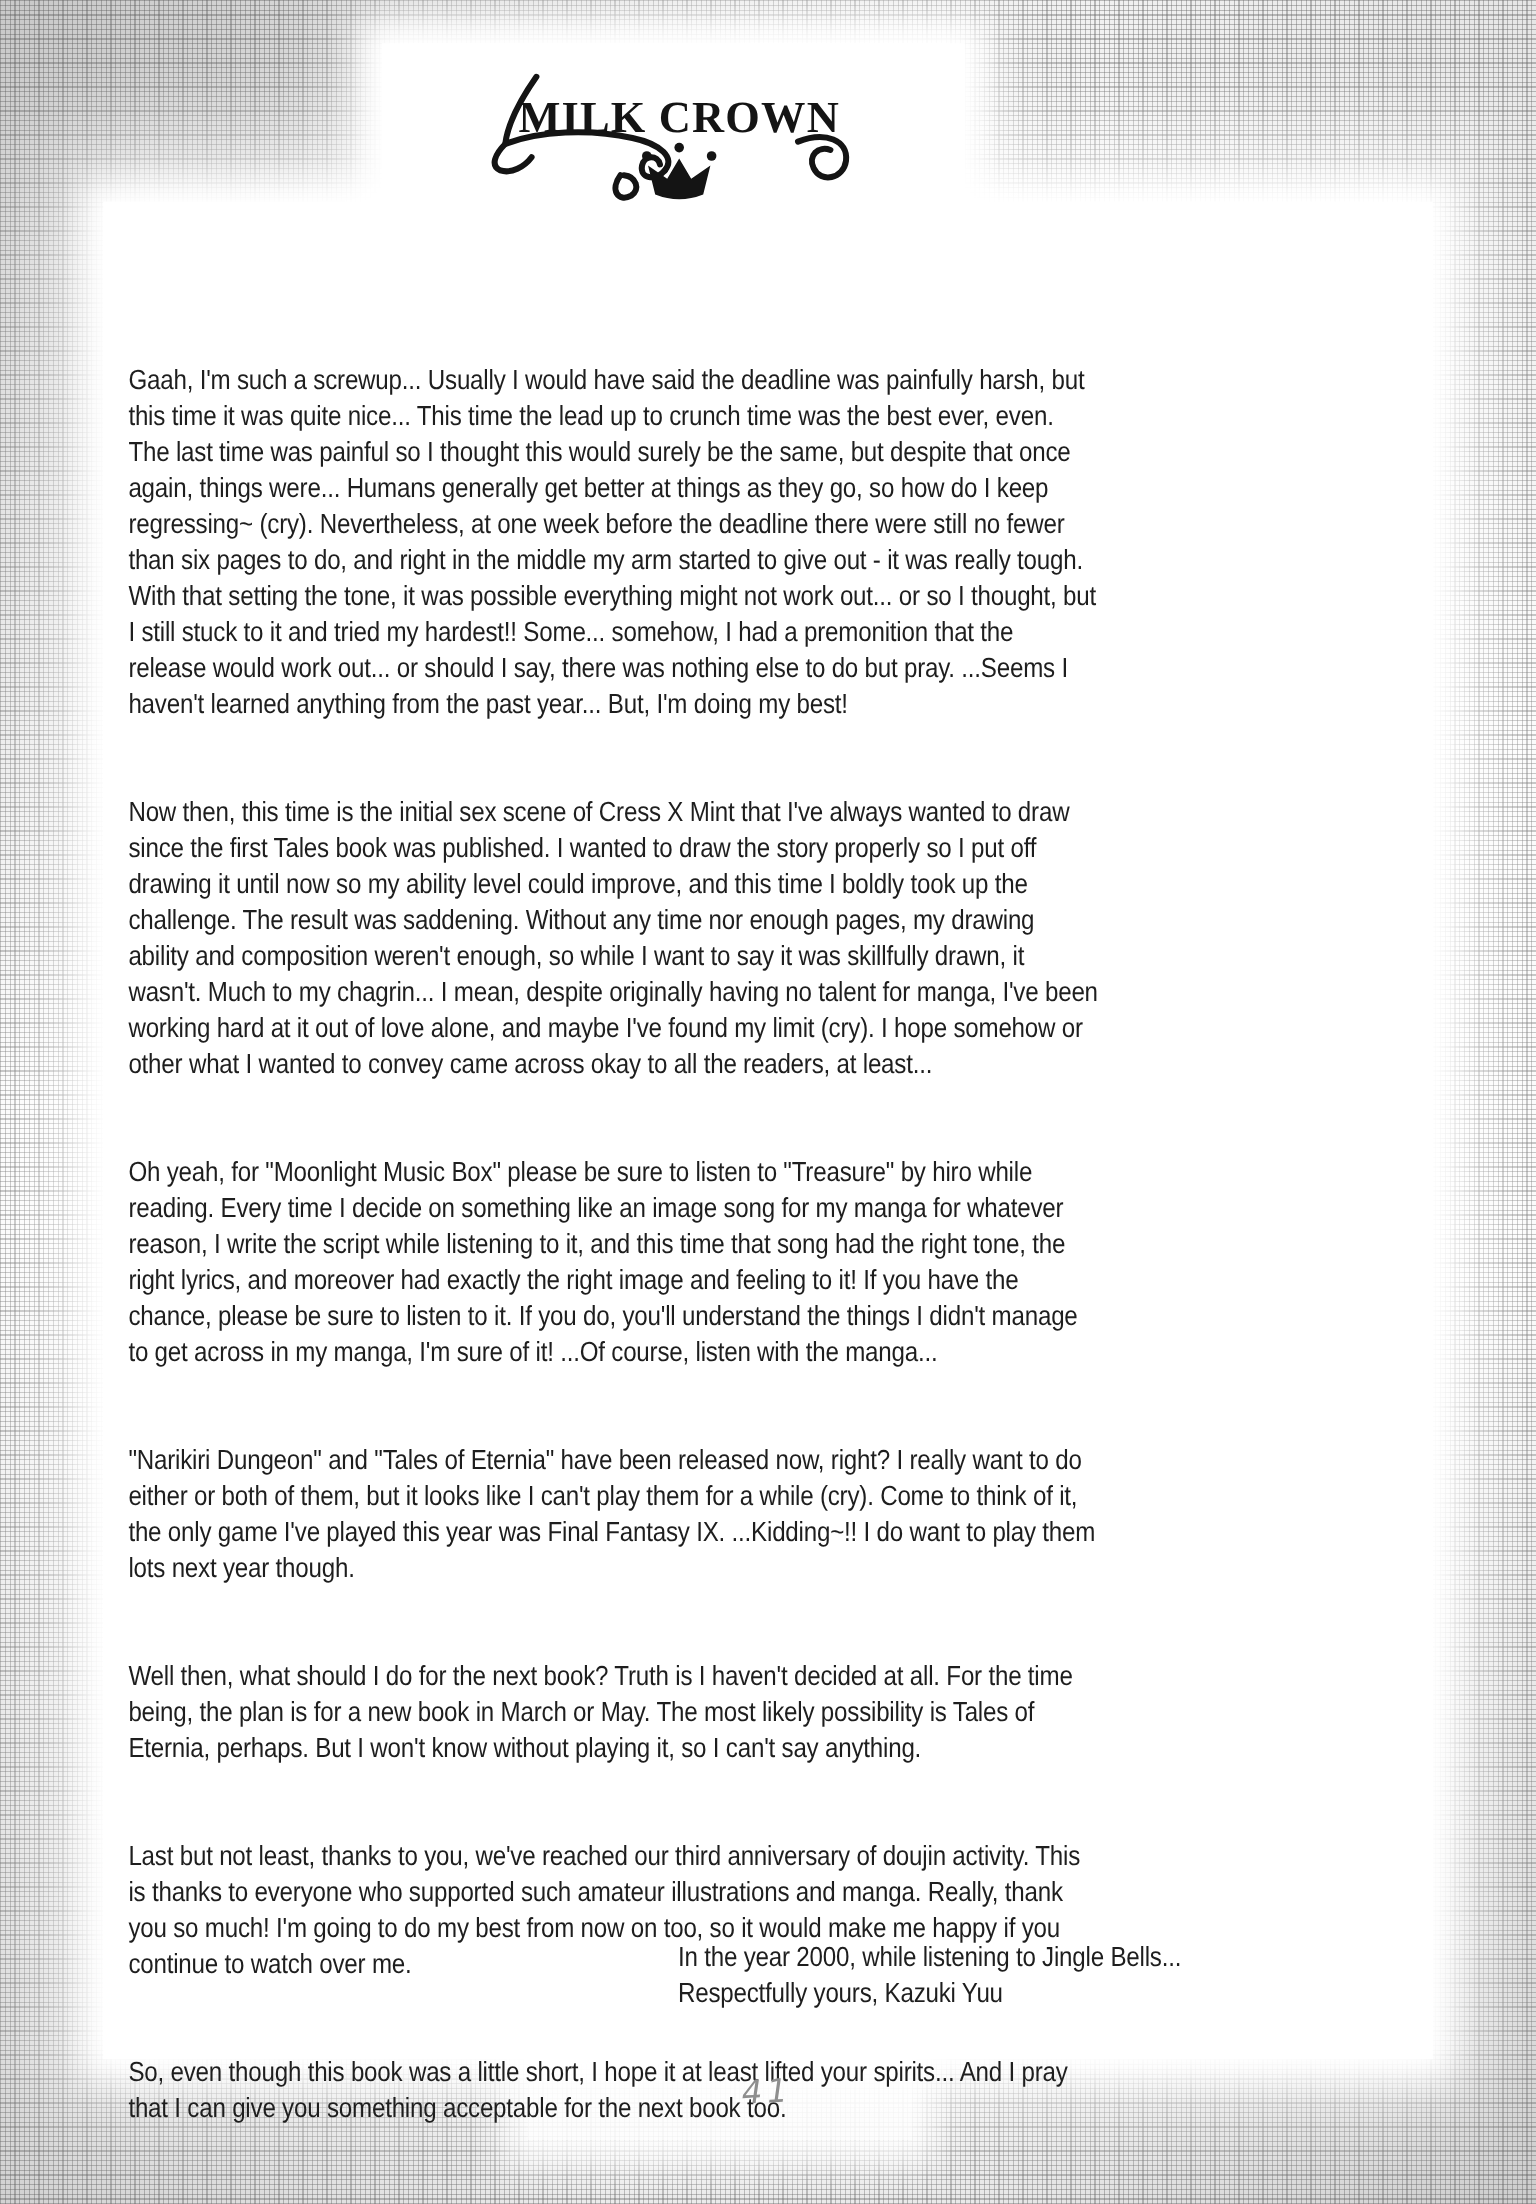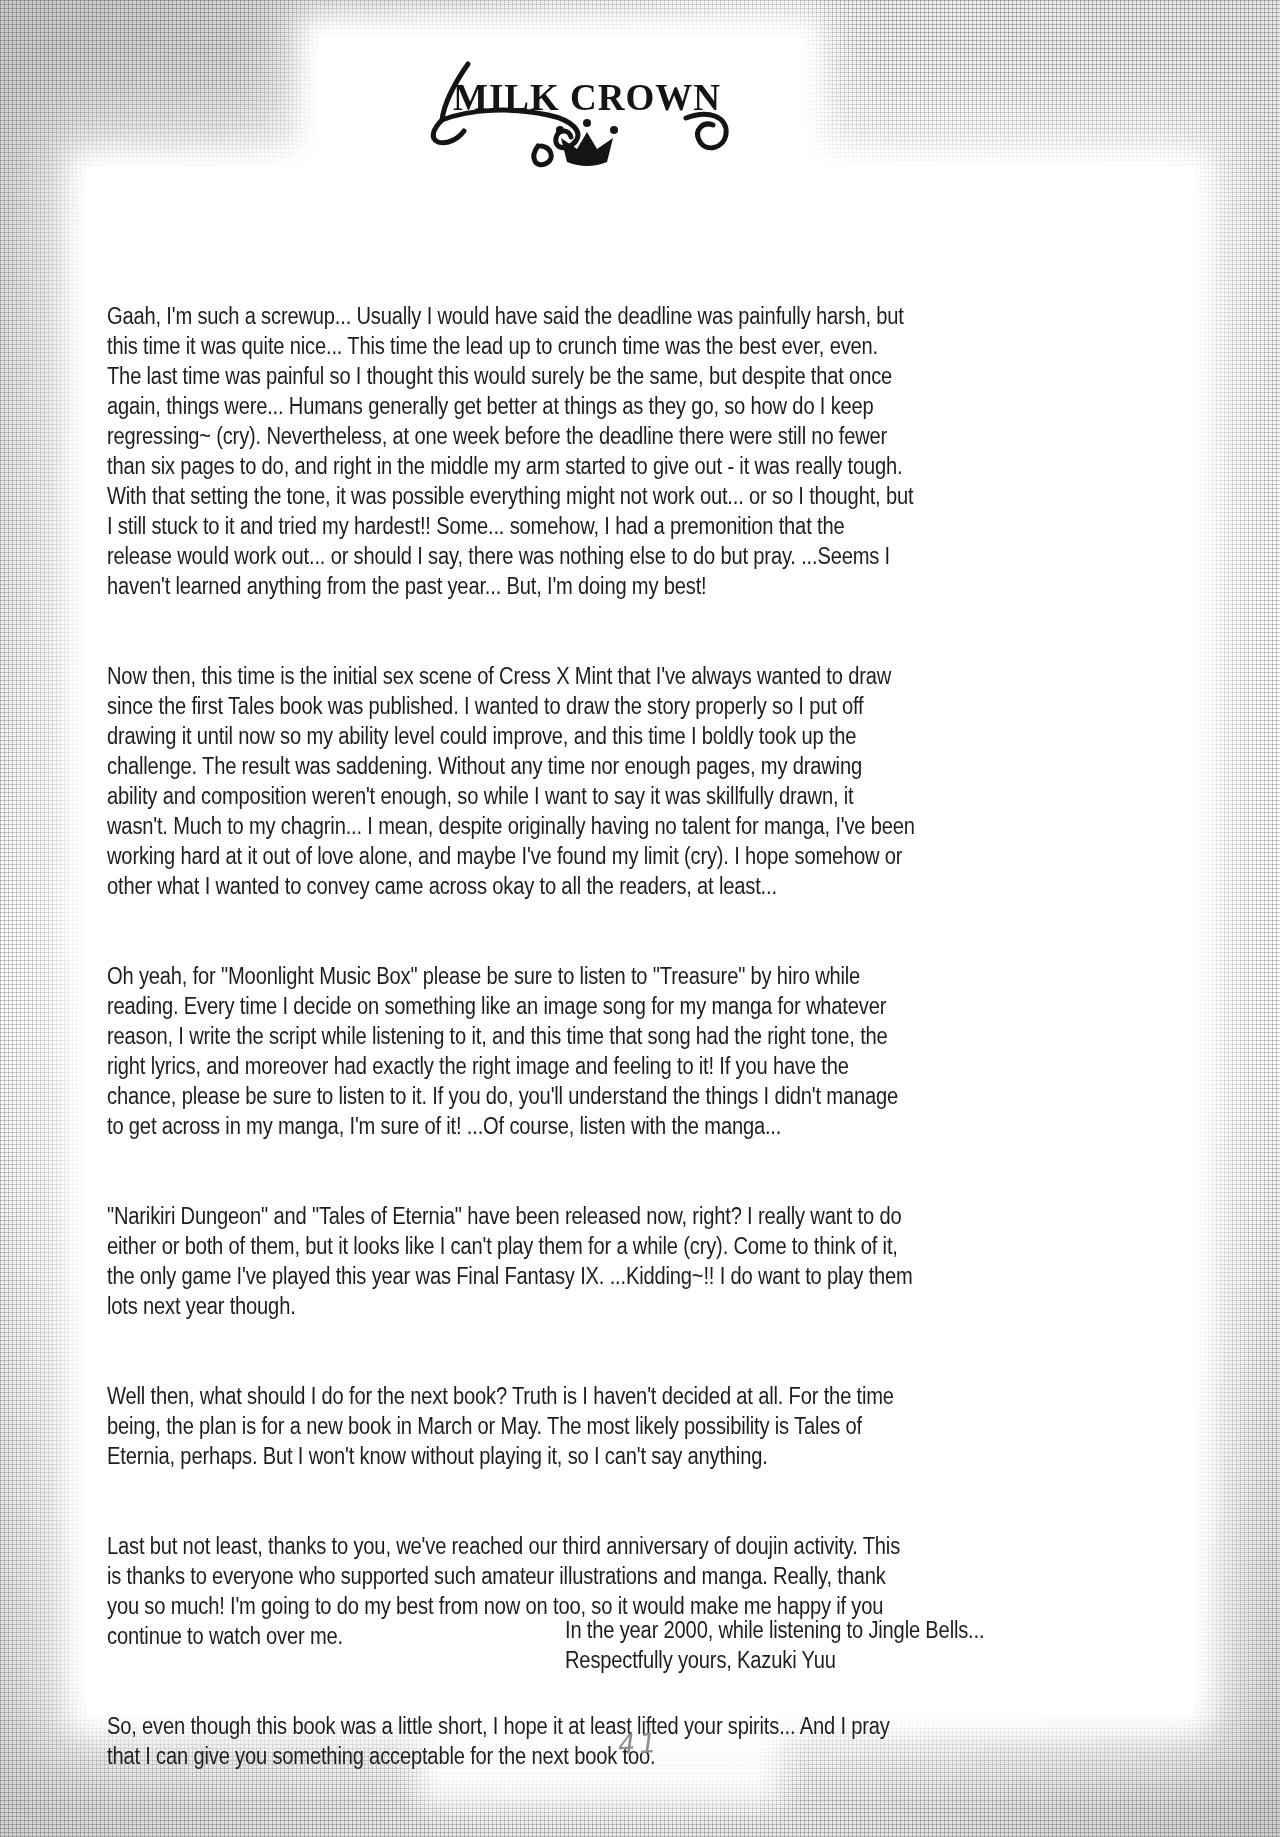--- a/index.html
+++ b/index.html
@@ -35,21 +35,21 @@
   .paper-logo{
     position:absolute;left:318px;top:36px;width:486px;height:152px;background:#fff;
     box-shadow:0 0 24px 16px #fff, 0 0 60px 30px rgba(255,255,255,.7);
   }
   .paper-foot{
     position:absolute;left:440px;top:1698px;width:320px;height:86px;
     background:rgba(255,255,255,.85);
     box-shadow:0 0 28px 22px rgba(255,255,255,.85);
   }
   
-  .logo{position:absolute;left:424px;top:58px;width:322px;height:122px;}
+  .logo{position:absolute;left:403px;top:58px;width:322px;height:122px;}
   .logo svg{display:block;width:100%;height:100%;}
   
   .afterword{
     position:absolute;left:107px;top:271px;width:1060px;
     font-size:23px;line-height:30px;color:#1e1e1e;
     letter-spacing:-0.2px;
     transform:scaleX(0.875);transform-origin:0 0;
     white-space:pre-line;
   }
   .para{margin:0 0 30px 0;}

